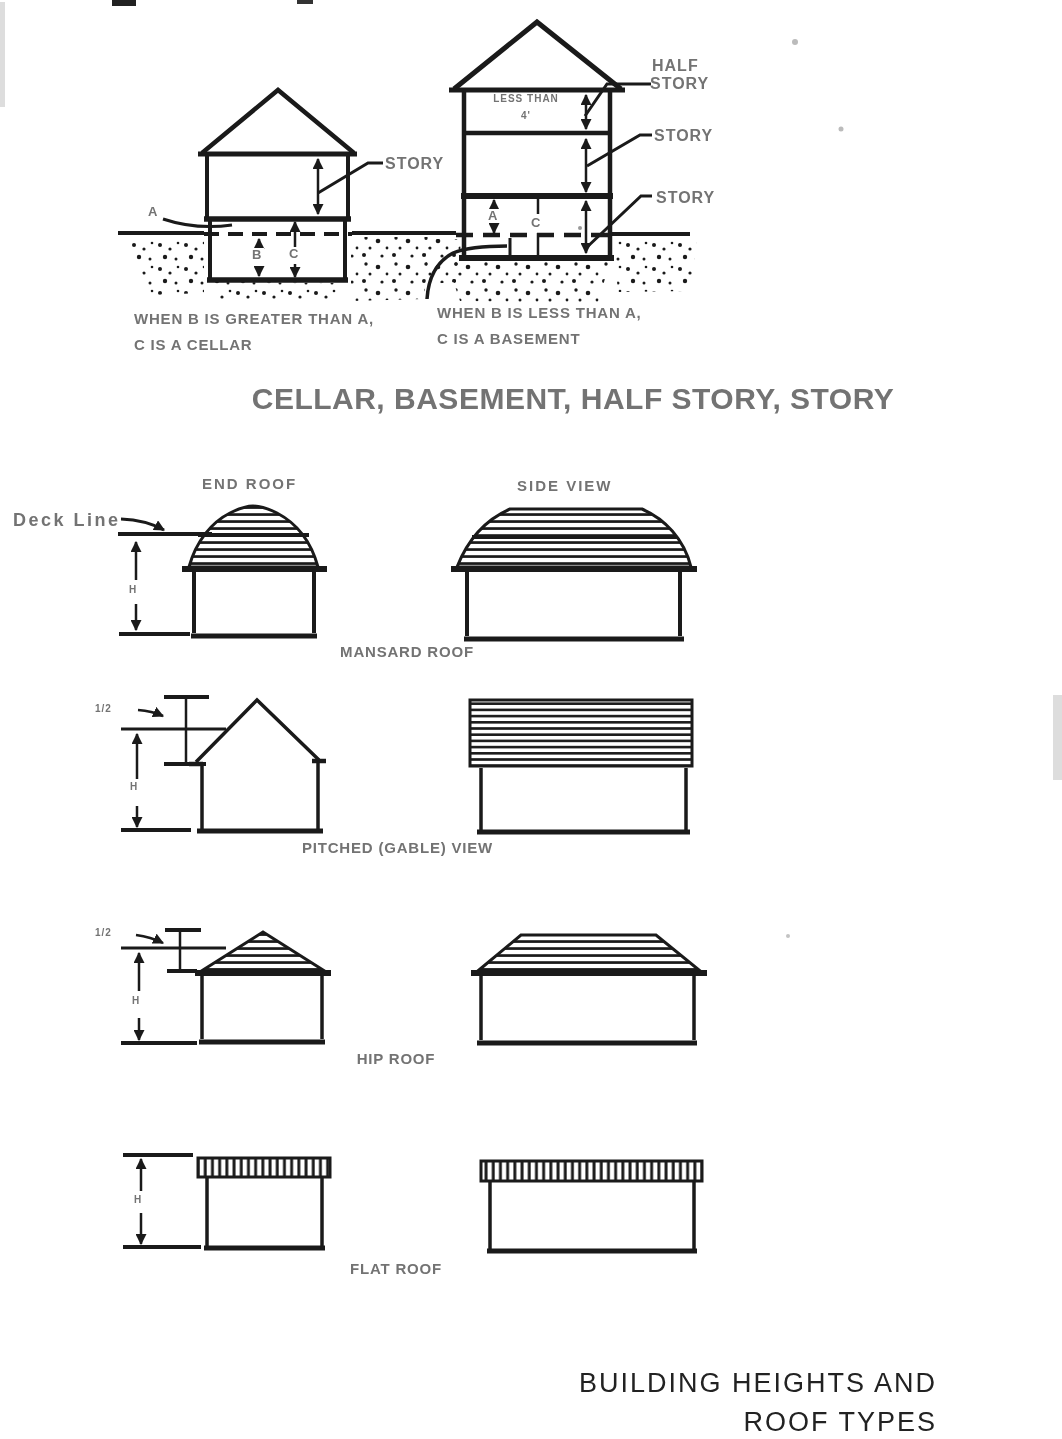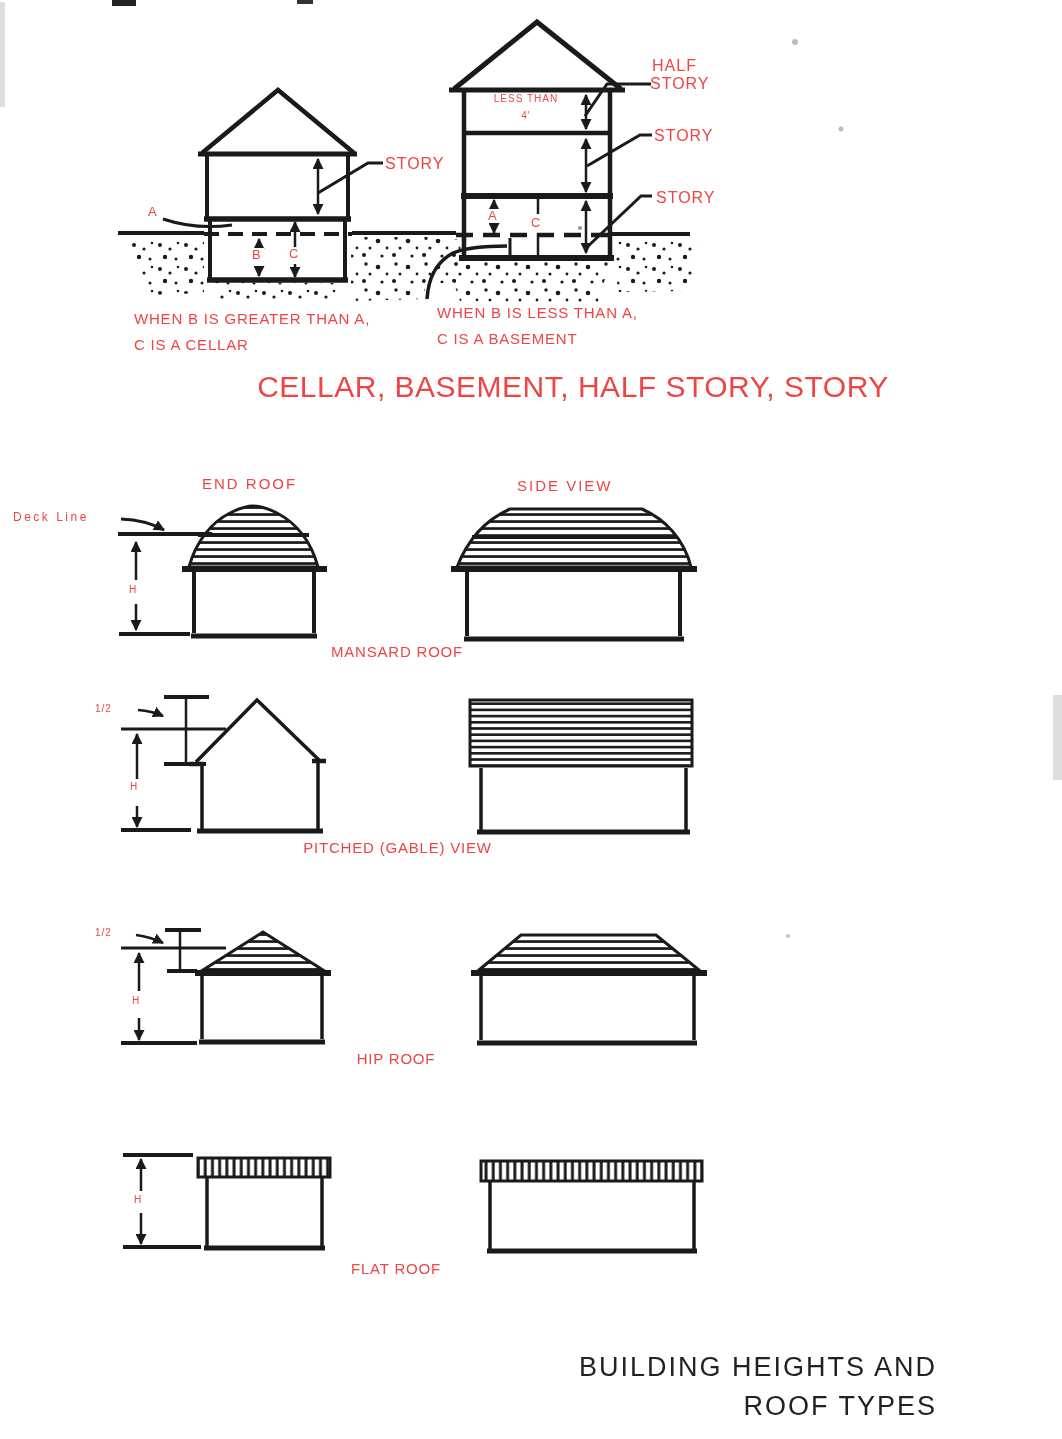--- a/index.html
+++ b/index.html
@@ -1,30 +1,30 @@
 <!DOCTYPE html>
 <html><head>
 <meta charset="utf-8">
 <style>
   html,body{margin:0;padding:0;background:#e8e8e8;}
   #page{position:relative;width:1062px;height:1439px;background:#ffffff;overflow:hidden;
         font-family:"Liberation Sans",sans-serif;}
   #art{position:absolute;left:0;top:0;}
-  .lbl{position:absolute;color:#ef4444;font-weight:normal;white-space:nowrap;line-height:1.1;}
+  .lbl{position:absolute;color:#737373;font-weight:bold;white-space:nowrap;line-height:1.1;}
   .wbg{background:#ffffff;padding:0 3px;}
   .s13{font-size:13px;}
   .s14{font-size:10px;letter-spacing:1px;}
   .s16{font-size:16px;letter-spacing:1px;}
   .cap{font-size:15px;letter-spacing:0.8px;}
   .viewhdr{font-size:15px;letter-spacing:2px;}
-  .deck{font-size:12px;letter-spacing:2.5px;}
+  .deck{font-size:18px;letter-spacing:2.5px;}
   .ctr{text-align:center;}
   .rt{text-align:right;}
-  .bigtitle{font-size:30px;letter-spacing:0.5px;}
-  .bottomtitle{font-size:27px;font-weight:400;letter-spacing:2px;color:#222;}
+  .bigtitle{font-size:30px;letter-spacing:0.5px;margin-top:12px;}
+  .bottomtitle{font-size:27px;font-weight:400;letter-spacing:2px;color:#222;margin-top:16px;}
 </style>
 </head>
 <body>
 
 <div id="page">
 
   <svg id="art" width="1062" height="1439" viewBox="0 0 1062 1439" xmlns="http://www.w3.org/2000/svg">
     <defs>
       <marker id="ah" viewBox="0 0 10 10" refX="9" refY="5" markerWidth="11" markerHeight="11" markerUnits="userSpaceOnUse" orient="auto-start-reverse">
         <path d="M0,0 L10,5 L0,10 Z" fill="#1a1a1a"></path>
@@ -223,21 +223,21 @@
   <div class="lbl cap" style="left:437px;top:305px;">WHEN B IS LESS THAN A,</div>
   <div class="lbl cap" style="left:437px;top:331px;">C IS A BASEMENT</div>
 
   <div class="lbl bigtitle ctr" style="left:141px;top:370px;width:864px;">CELLAR, BASEMENT, HALF STORY, STORY</div>
 
   <div class="lbl viewhdr" style="left:202px;top:476px;">END ROOF</div>
   <div class="lbl viewhdr" style="left:517px;top:478px;">SIDE VIEW</div>
   <div class="lbl deck" style="left:13px;top:511px;">Deck Line</div>
 
   <div class="lbl s14 wbg" style="left:126px;top:584px;">H</div>
-  <div class="lbl cap ctr" style="left:322px;top:644px;width:150px;">MANSARD ROOF</div>
+  <div class="lbl cap ctr" style="left:332px;top:644px;width:150px;">MANSARD ROOF</div>
 
   <div class="lbl s14" style="left:95px;top:703px;">1/2</div>
   <div class="lbl s14 wbg" style="left:127px;top:781px;">H</div>
   <div class="lbl cap ctr" style="left:290px;top:840px;width:215px;">PITCHED (GABLE) VIEW</div>
 
   <div class="lbl s14" style="left:95px;top:927px;">1/2</div>
   <div class="lbl s14 wbg" style="left:129px;top:995px;">H</div>
   <div class="lbl cap ctr" style="left:341px;top:1051px;width:110px;">HIP ROOF</div>
 
   <div class="lbl s14 wbg" style="left:131px;top:1194px;">H</div>

